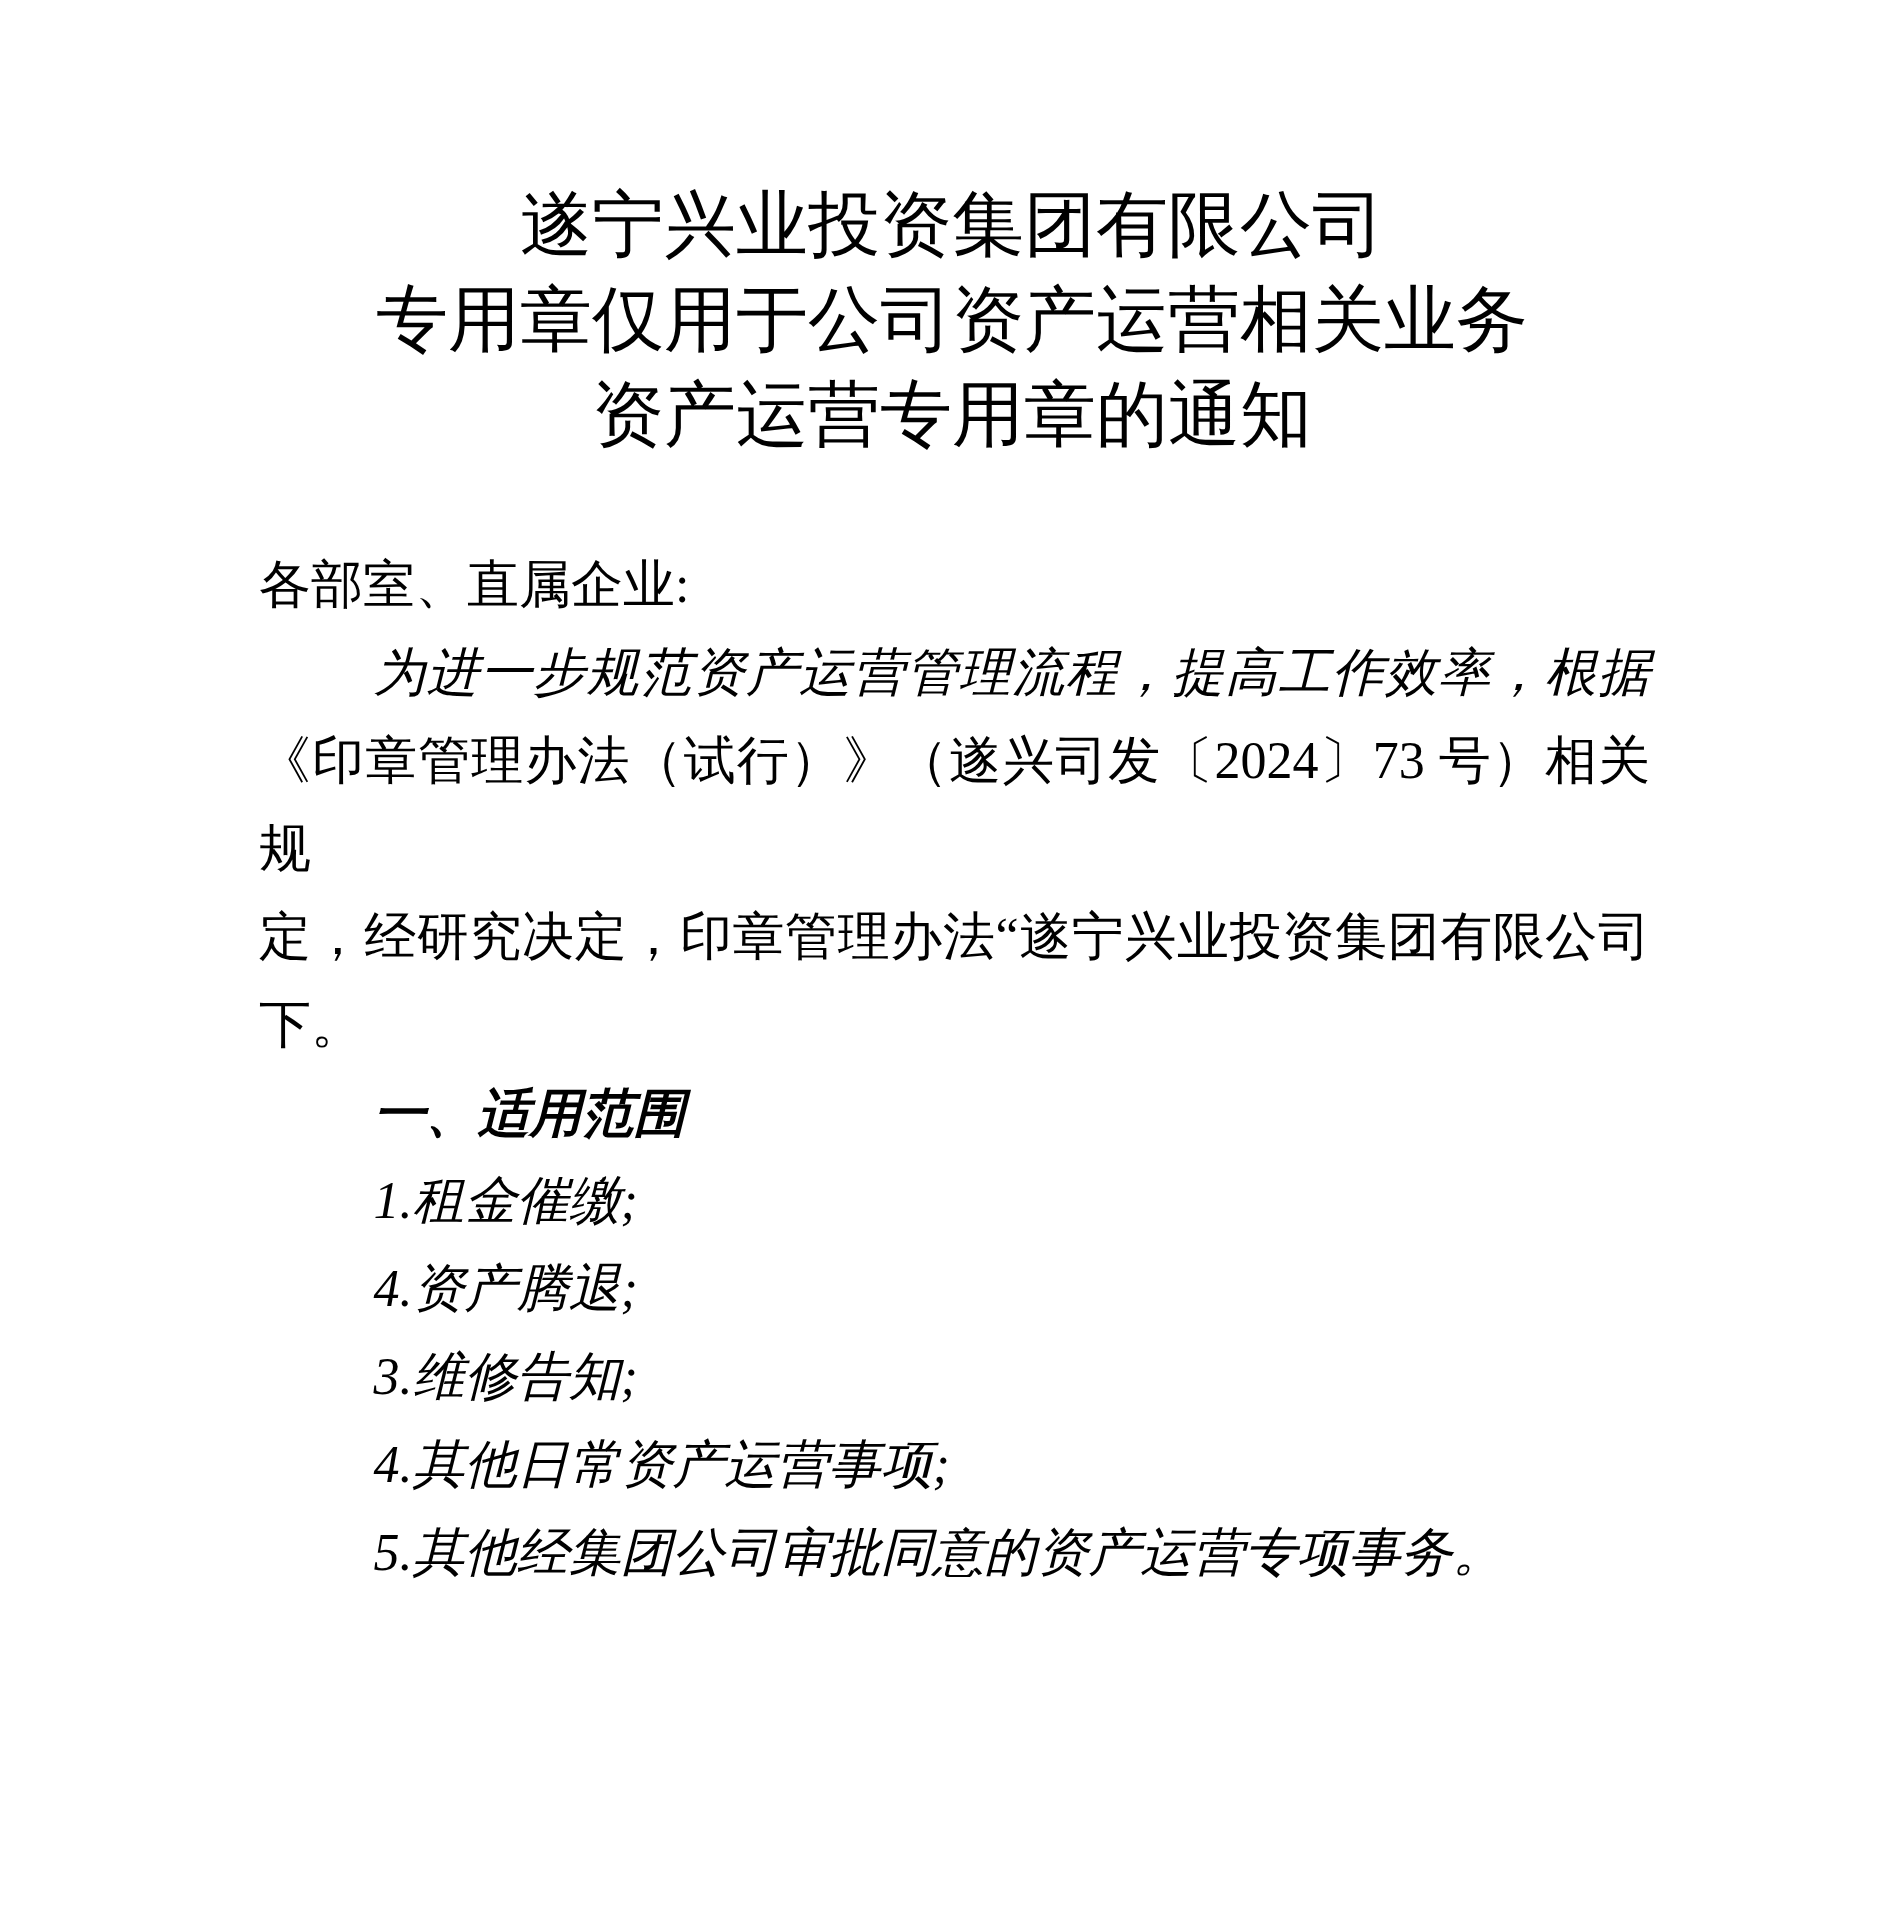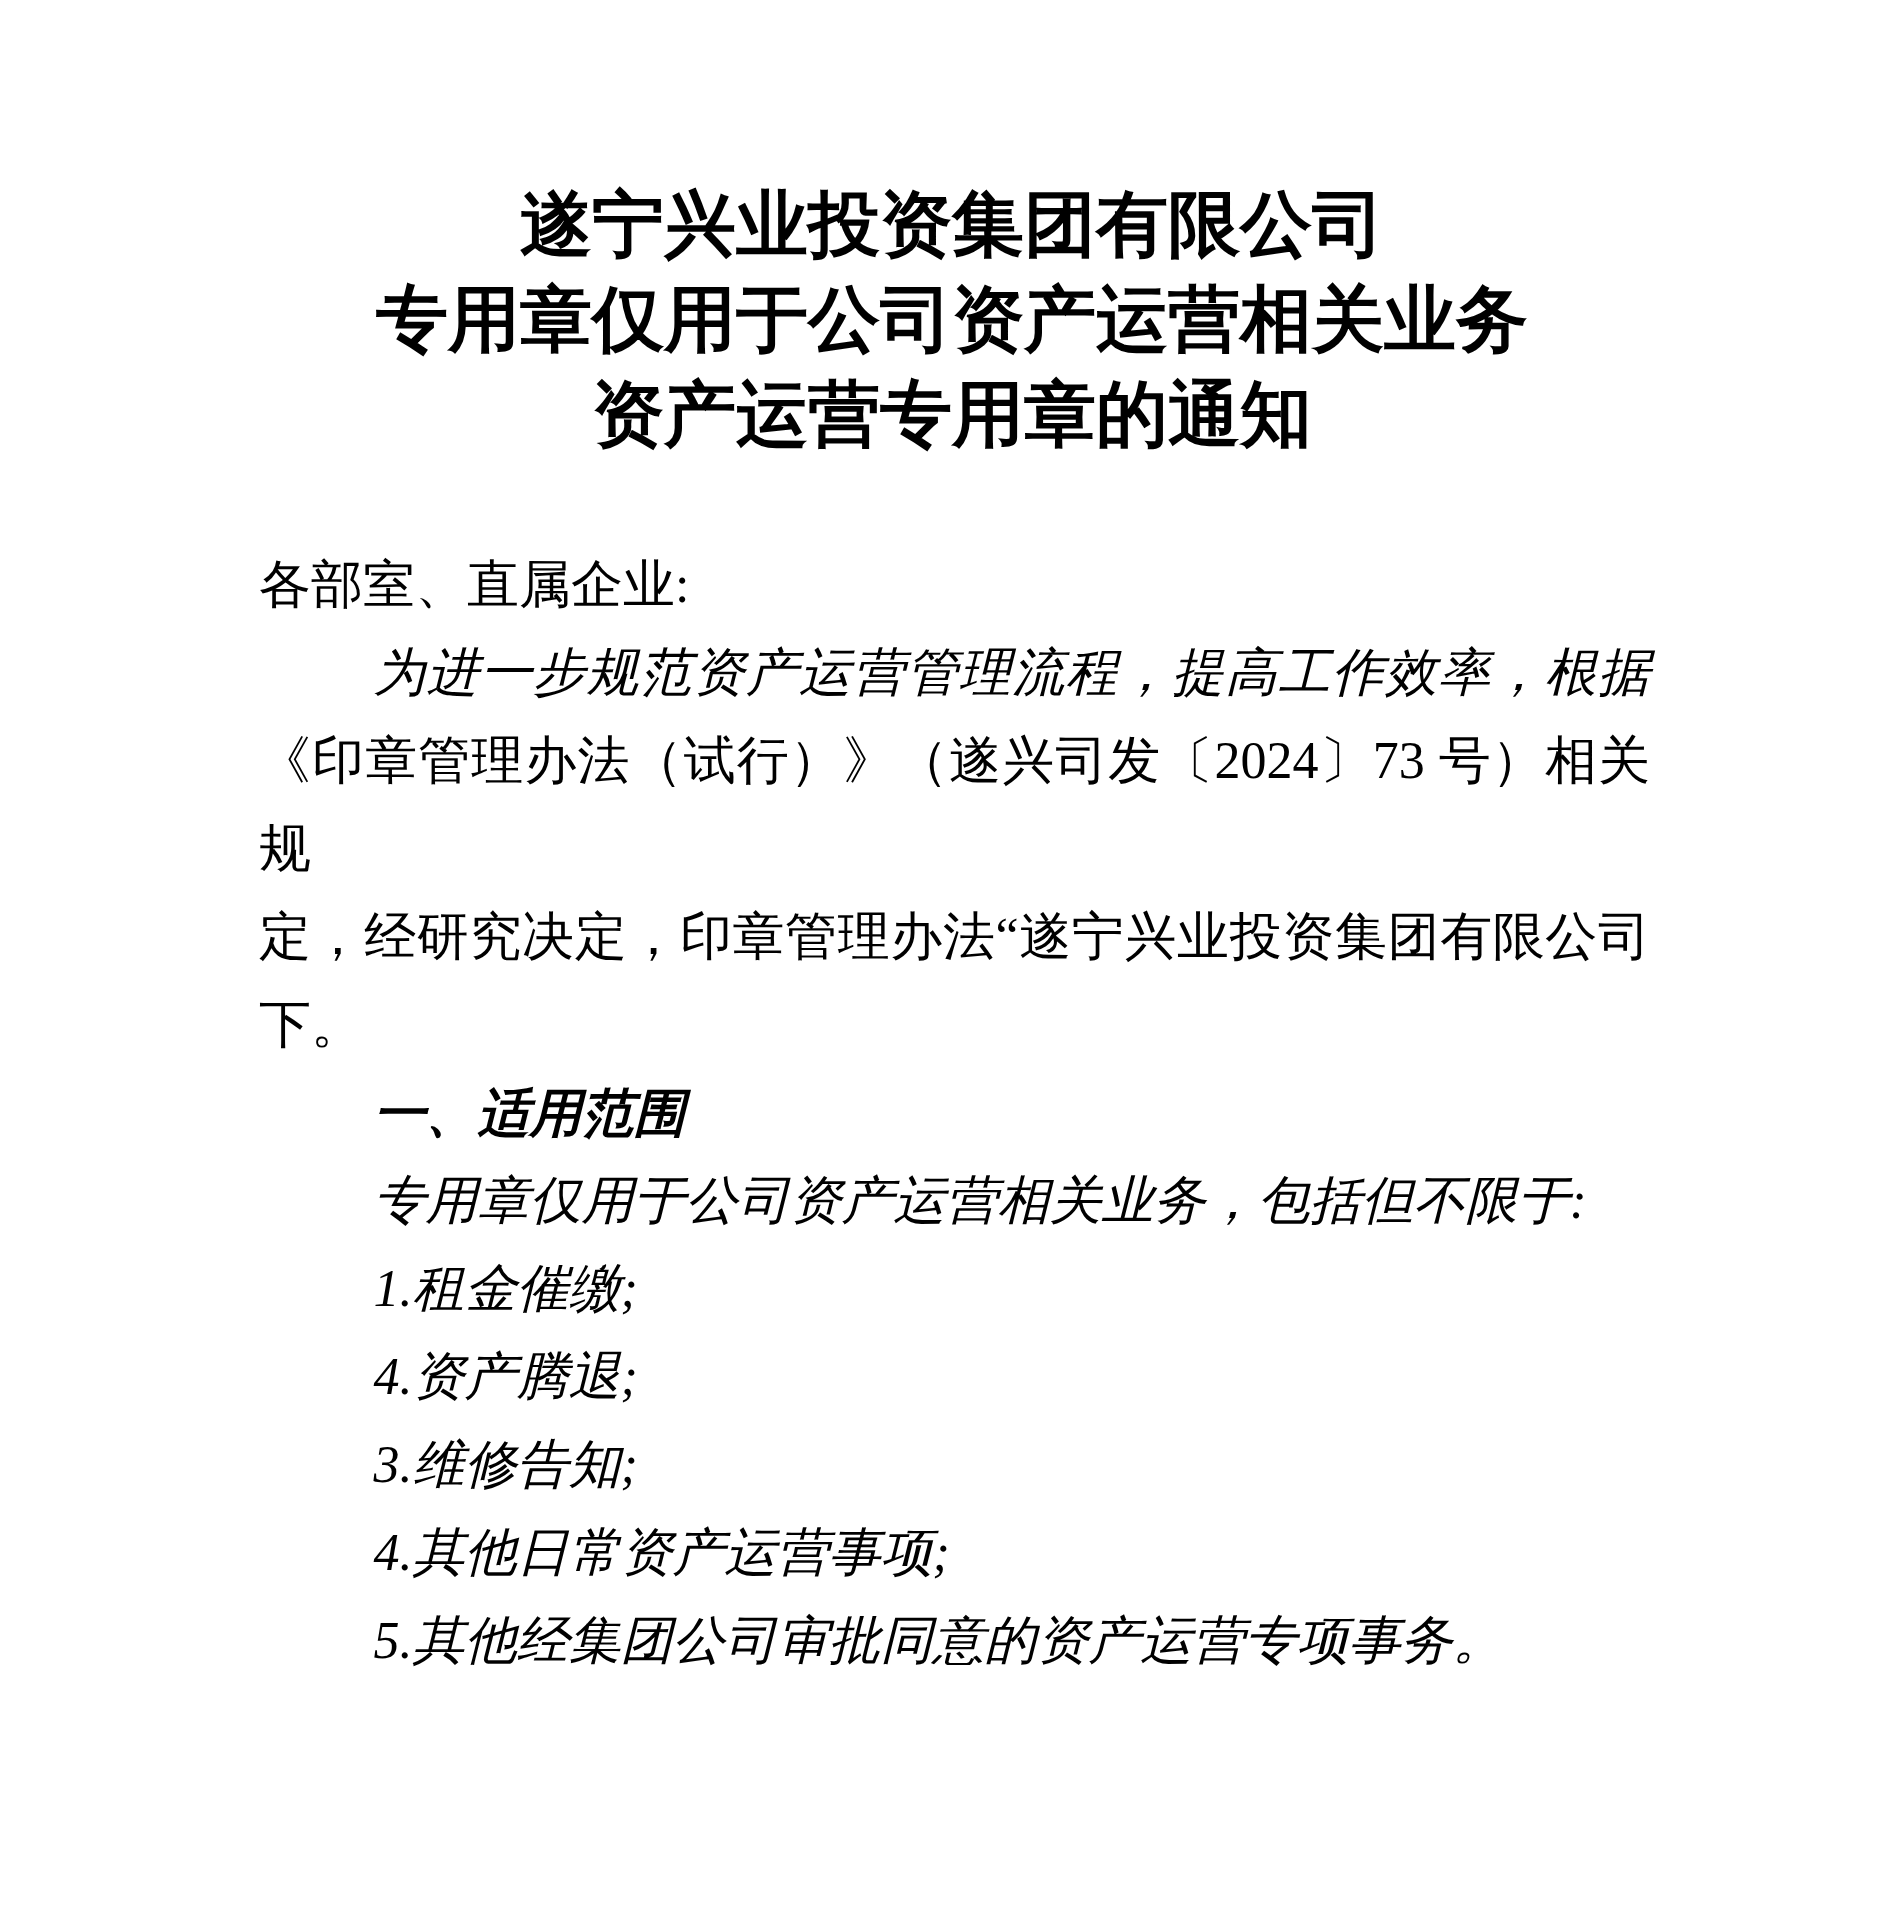--- a/index.html
+++ b/index.html
@@ -5,21 +5,21 @@
   html,body{margin:0;padding:0;background:#ffffff;}
   .page{
     position:relative;
     width:1904px;height:2700px;
     background:#ffffff;color:#000;
     font-family:"Liberation Serif", serif;
     overflow:hidden;
   }
   .title{
     position:absolute;top:178px;left:0;width:100%;
-    text-align:center;font-weight:700;
+    text-align:center;font-weight:400;
     font-size:72px;line-height:95px;
   }
   .flow{
     position:absolute;top:541px;left:259px;width:1391px;
     font-size:52px;line-height:88px;
   }
   .line{min-height:88px;}
   .j{text-align:justify;text-align-last:justify;text-justify:inter-character;}
   .indent{text-indent:2.2em;font-style:italic;}
   .heading{font-family:"Liberation Sans", sans-serif;font-weight:700;}
@@ -37,21 +37,20 @@
 
   <main class="flow">
     <div class="line">各部室、直属企业:</div>
 
     <div class="line j indent">为进一步规范资产运营管理流程，提高工作效率，根据</div>
     <div class="line j">《印章管理办法（试行）》（遂兴司发〔2024〕73 号）相关规</div>
     <div class="line j">定，经研究决定，印章管理办法“遂宁兴业投资集团有限公司</div>
     <div class="line">下。</div>
 
     <div class="line heading indent">一、适用范围</div>
-    <div class="line indent">专用章仅用于公司资产运营相关业务，包括但不限于:</div>
     <div class="line indent">1.租金催缴;</div>
     <div class="line indent">4.资产腾退;</div>
     <div class="line indent">3.维修告知;</div>
     <div class="line indent">4.其他日常资产运营事项;</div>
     <div class="line indent">5.其他经集团公司审批同意的资产运营专项事务。</div>
 
   </main>
 
 </div>
 

